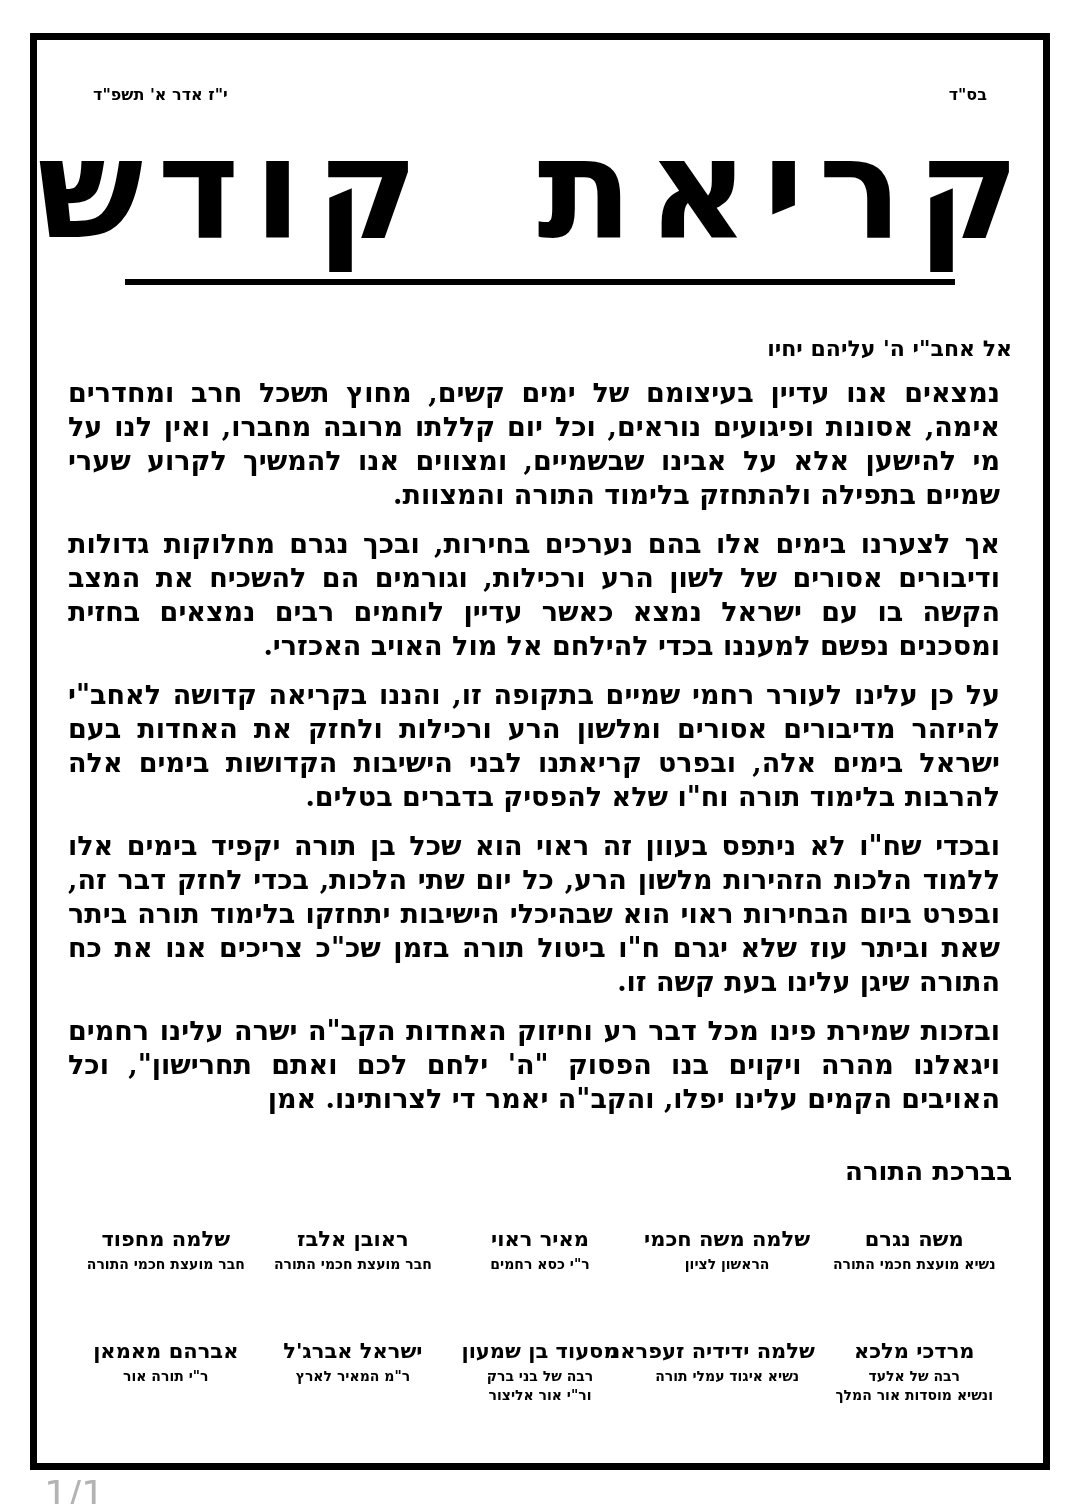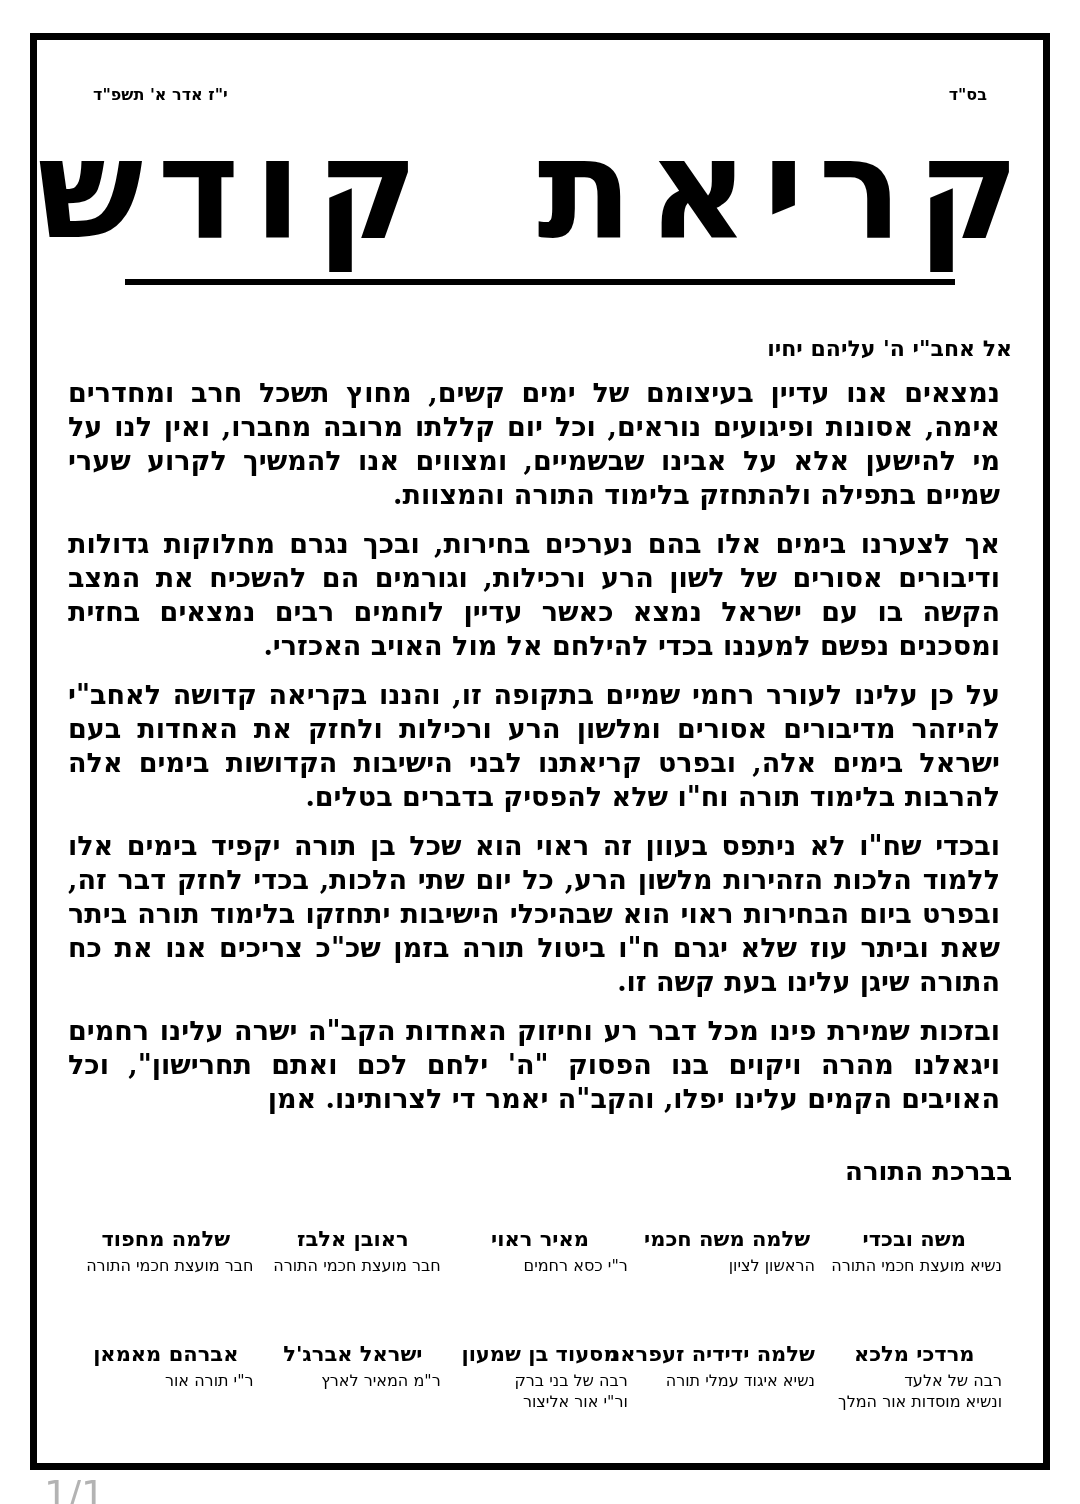--- a/index.html
+++ b/index.html
@@ -87,25 +87,24 @@
   .sig {
     width: 19%;
     text-align: center;
   }
   .sig-name {
     font-size: 21px;
     font-weight: bold;
     white-space: nowrap;
   }
   .sig-title {
-    font-size: 16px;
-    font-weight: normal;
+    font-size: 14px;
+    font-weight: bold;
     line-height: 1.35;
     margin-top: 4px;
-    text-align: right;
   }
   .sig-title + .sig-title { margin-top: 0; }
   .sig-title:empty { display: none; }
   .page-indicator {
     position: absolute;
     left: 44px;
     top: 1472px;
     font-family: "DejaVu Sans", "Liberation Sans", sans-serif;
     font-size: 38px;
     color: #b3b3b3;
@@ -132,21 +131,21 @@
       <p class="para">נמצאים אנו עדיין בעיצומם של ימים קשים, מחוץ תשכל חרב ומחדרים אימה, אסונות ופיגועים נוראים, וכל יום קללתו מרובה מחברו, ואין לנו על מי להישען אלא על אבינו שבשמיים, ומצווים אנו להמשיך לקרוע שערי שמיים בתפילה ולהתחזק בלימוד התורה והמצוות.</p>
       <p class="para">אך לצערנו בימים אלו בהם נערכים בחירות, ובכך נגרם מחלוקות גדולות ודיבורים אסורים של לשון הרע ורכילות, וגורמים הם להשכיח את המצב הקשה בו עם ישראל נמצא כאשר עדיין לוחמים רבים נמצאים בחזית ומסכנים נפשם למעננו בכדי להילחם אל מול האויב האכזרי.</p>
       <p class="para">על כן עלינו לעורר רחמי שמיים בתקופה זו, והננו בקריאה קדושה לאחב"י להיזהר מדיבורים אסורים ומלשון הרע ורכילות ולחזק את האחדות בעם ישראל בימים אלה, ובפרט קריאתנו לבני הישיבות הקדושות בימים אלה להרבות בלימוד תורה וח"ו שלא להפסיק בדברים בטלים.</p>
       <p class="para">ובכדי שח"ו לא ניתפס בעוון זה ראוי הוא שכל בן תורה יקפיד בימים אלו ללמוד הלכות הזהירות מלשון הרע, כל יום שתי הלכות, בכדי לחזק דבר זה, ובפרט ביום הבחירות ראוי הוא שבהיכלי הישיבות יתחזקו בלימוד תורה ביתר שאת וביתר עוז שלא יגרם ח"ו ביטול תורה בזמן שכ"כ צריכים אנו את כח התורה שיגן עלינו בעת קשה זו.</p>
       <p class="para">ובזכות שמירת פינו מכל דבר רע וחיזוק האחדות הקב"ה ישרה עלינו רחמים ויגאלנו מהרה ויקוים בנו הפסוק "ה' ילחם לכם ואתם תחרישון", וכל האויבים הקמים עלינו יפלו, והקב"ה יאמר די לצרותינו. אמן</p>
 
       <div class="closing">בברכת התורה</div>
 
       <div class="sig-row">
         <div class="sig">
-          <div class="sig-name">משה ובכדי</div>
+          <div class="sig-name">משה נגרם</div>
           <div class="sig-title">נשיא מועצת חכמי התורה</div>
 
         </div>
         <div class="sig">
           <div class="sig-name">שלמה משה חכמי</div>
           <div class="sig-title">הראשון לציון</div>
 
         </div>
         <div class="sig">
           <div class="sig-name">מאיר ראוי</div>

